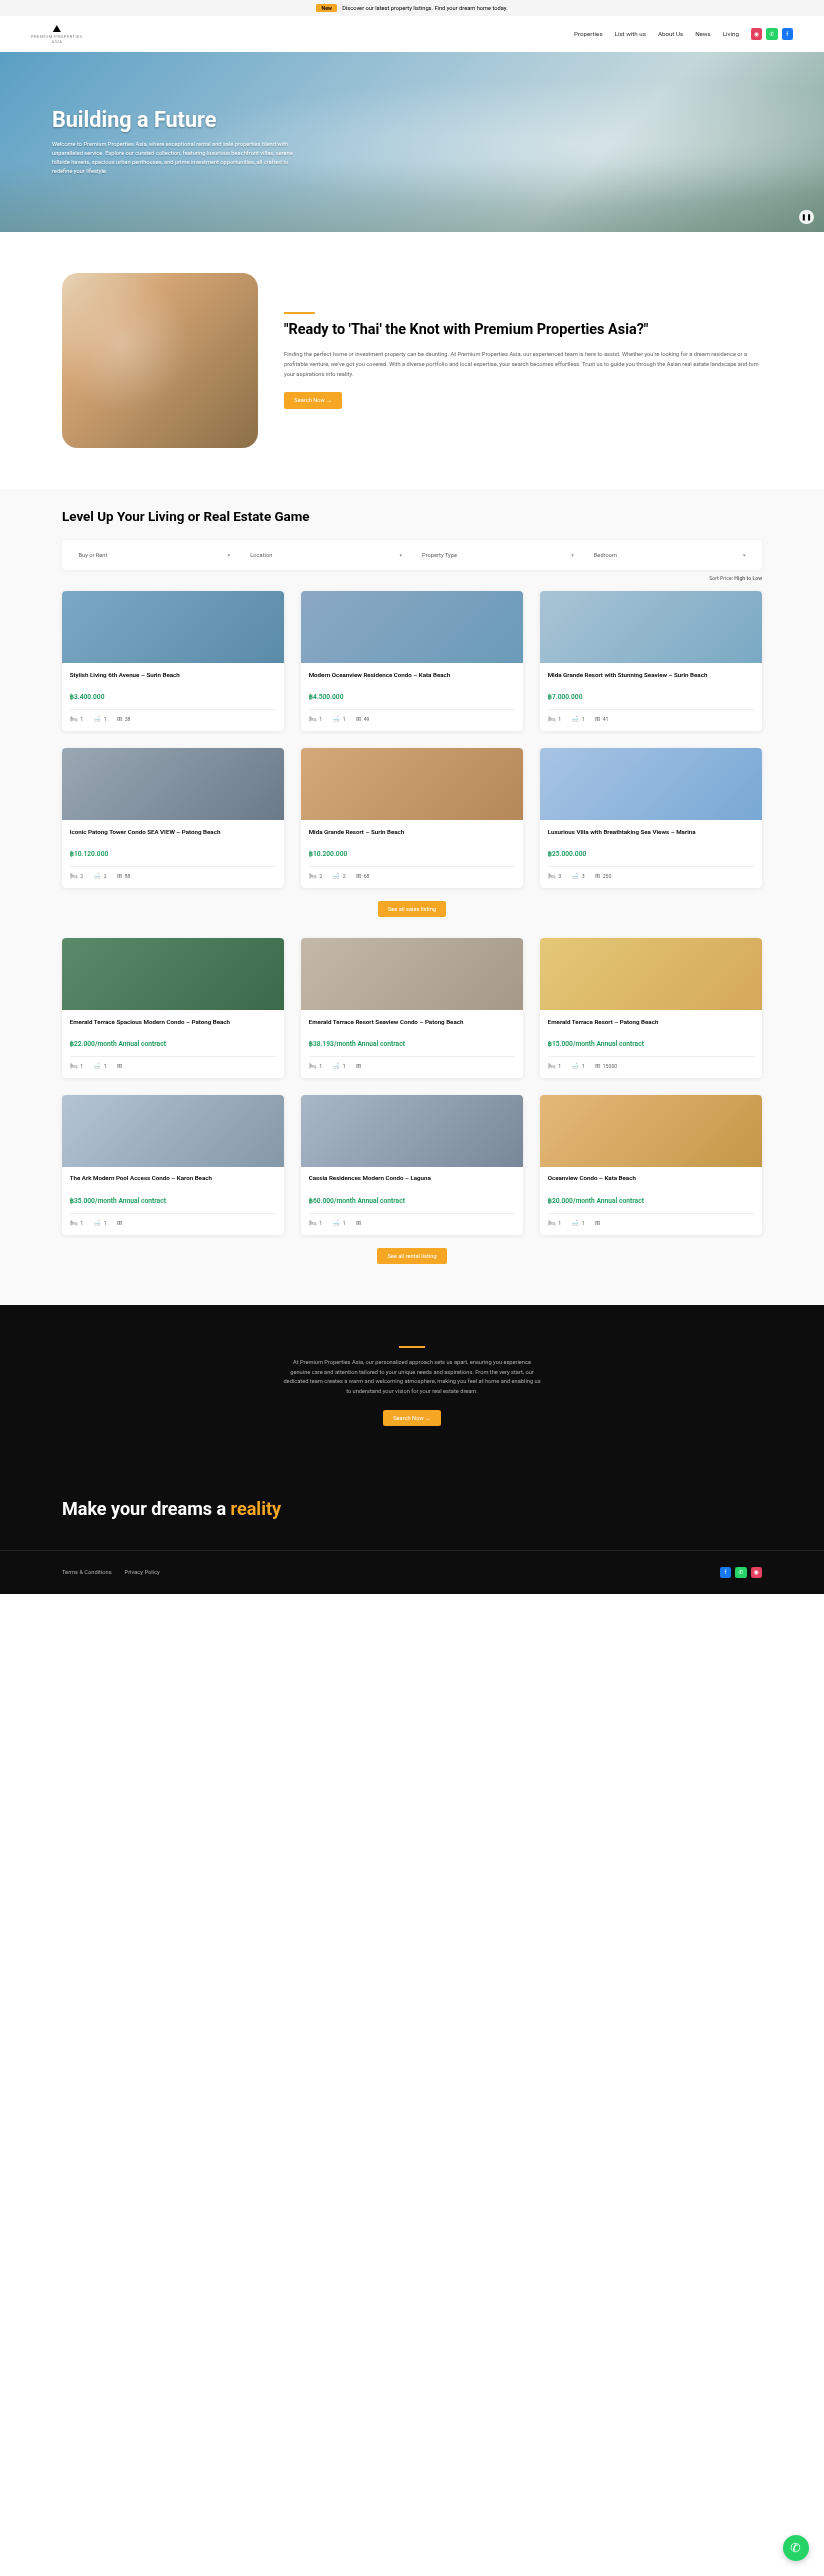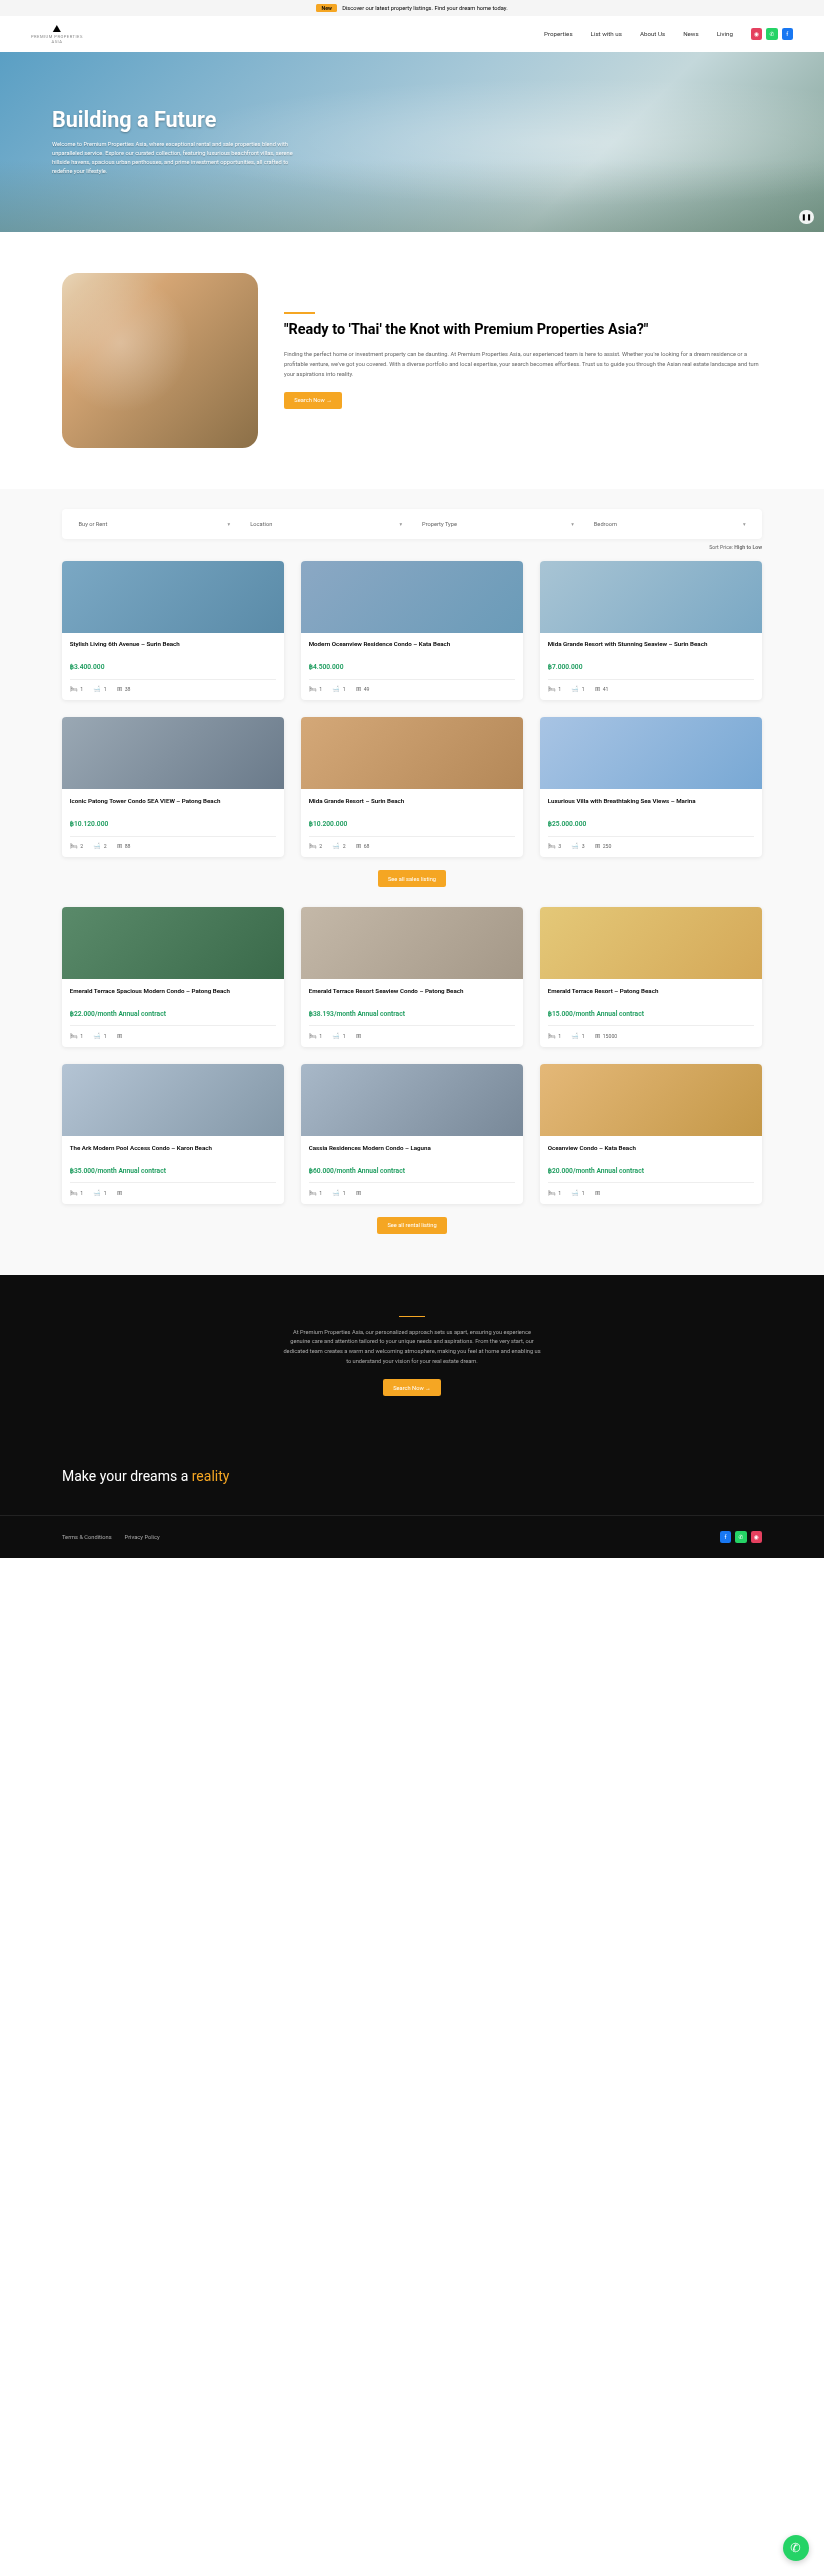--- a/index.html
+++ b/index.html
@@ -3,21 +3,21 @@
 <meta charset="utf-8">
 <style>
 *{margin:0;padding:0;box-sizing:border-box;font-family:-apple-system,BlinkMacSystemFont,'Segoe UI',Roboto,sans-serif}
 body{background:#fff}
 .top-banner{background:#f5f5f5;padding:4.1px 0;display:flex;align-items:center;justify-content:center;font-size:5.7px;gap:5.2px}
 .banner-tag{background:#f5a623;color:#000;padding:1px 5.2px;border-radius:1.5px;font-weight:600;font-size:5.2px}
 header{display:flex;align-items:center;justify-content:space-between;padding:7.7px 31px;background:#fff}
 .logo{display:flex;flex-direction:column;align-items:center}
 .logo-icon{font-size:10.3px;line-height:1}
 .logo-text{font-size:4.1px;letter-spacing:0.5px;color:#888}
-nav{display:flex;align-items:center;gap:18px}
+nav{display:flex;align-items:center;gap:12px}
 nav a{text-decoration:none;color:#333;font-size:6.2px}
 .social{display:flex;gap:4.1px}
 .social-icon{width:11.3px;height:11.3px;border-radius:2.1px;display:flex;align-items:center;justify-content:center;color:#fff;font-size:5.7px}
 .ig{background:#e4405f}.wa{background:#25d366}.fb{background:#1877f2}
 .hero{height:180px;background:linear-gradient(135deg,#5a9fc4 0%,#8ab8d0 30%,#a8c9d8 50%,#c4d8db 70%,#7a9b8e 100%);position:relative;display:flex;align-items:center;padding:0 52px;overflow:hidden}
 .hero::before{content:"";position:absolute;inset:0;background:radial-gradient(ellipse at 70% 50%,rgba(255,255,255,0.3) 0%,transparent 50%),linear-gradient(to bottom,transparent 60%,rgba(90,120,100,0.4) 100%)}
 .hero-content{position:relative;z-index:2;max-width:258px}
 .hero h1{color:#fff;font-size:21.6px;font-weight:700;margin-bottom:7.7px;text-shadow:0 1px 2.1px rgba(0,0,0,0.3)}
 .hero p{color:#fff;font-size:5.7px;line-height:1.6;text-shadow:0 0.5px 1px rgba(0,0,0,0.3)}
 .pause-btn{position:absolute;bottom:7.7px;right:10.3px;width:14.4px;height:14.4px;background:rgba(255,255,255,0.9);border-radius:50%;display:flex;align-items:center;justify-content:center;font-size:6.2px}
@@ -55,21 +55,21 @@
 .card-price{color:#1a9b5c;font-size:6.7px;font-weight:600;margin-bottom:7.7px}
 .card-meta{display:flex;gap:10.3px;font-size:5.2px;color:#666;border-top:0.5px solid #eee;padding-top:5.2px}
 .meta-item{display:flex;align-items:center;gap:2.6px}
 .meta-icon{font-size:6.2px}
 .see-all{text-align:center;margin:10.3px 0 20.6px}
 .assured{background:#0d0d0d;color:#fff;text-align:center;padding:41px 10.3px}
 .assured-line{width:26px;height:1.5px;background:#f5a623;margin:0 auto 10.3px}
 .assured h2{font-size:14.4px;font-weight:700;line-height:1.3;margin-bottom:10.3px}
 .assured p{max-width:258px;margin:0 auto 13px;font-size:5.7px;line-height:1.7;color:#aaa}
 .dreams{background:#0d0d0d;color:#fff;padding:31px 62px}
-.dreams h2{font-size:14px;font-weight:400}
+.dreams h2{font-size:18px;font-weight:700}
 .dreams .highlight{color:#f5a623}
 footer{background:#0d0d0d;color:#aaa;padding:15.5px 62px;display:flex;justify-content:space-between;align-items:center;font-size:5.7px;border-top:0.5px solid #222}
 .footer-links{display:flex;gap:13px}
 .footer-social{display:flex;gap:4.1px}
 .wa-float{position:fixed;bottom:15.5px;right:15.5px;width:26px;height:26px;background:#25d366;border-radius:50%;display:flex;align-items:center;justify-content:center;color:#fff;font-size:12.4px;box-shadow:0 2.1px 6.2px rgba(0,0,0,0.2)}
 </style>
 </head>
 <body>
 
 <div class="top-banner">
@@ -109,20 +109,21 @@
   <div class="intro-img"></div>
   <div class="intro-text">
     <div class="intro-line"></div>
     <h2>"Ready to 'Thai' the Knot with Premium Properties Asia?"</h2>
     <p class="intro-desc">Finding the perfect home or investment property can be daunting. At Premium Properties Asia, our experienced team is here to assist. Whether you're looking for a dream residence or a profitable venture, we've got you covered. With a diverse portfolio and local expertise, your search becomes effortless. Trust us to guide you through the Asian real estate landscape and turn your aspirations into reality.</p>
     <button class="btn-orange">Search Now →</button>
   </div>
 </section>
 
 <section class="listings">
+  <h2>Level Up Your Living or Real Estate Game</h2>
   <div class="filters">
     <div class="filter">Buy or Rent</div>
     <div class="filter">Location</div>
     <div class="filter">Property Type</div>
     <div class="filter">Bedroom</div>
   </div>
   <div class="sort-row">
     <span>Sort Price:</span>
     <b>High to Low</b>
   </div>

